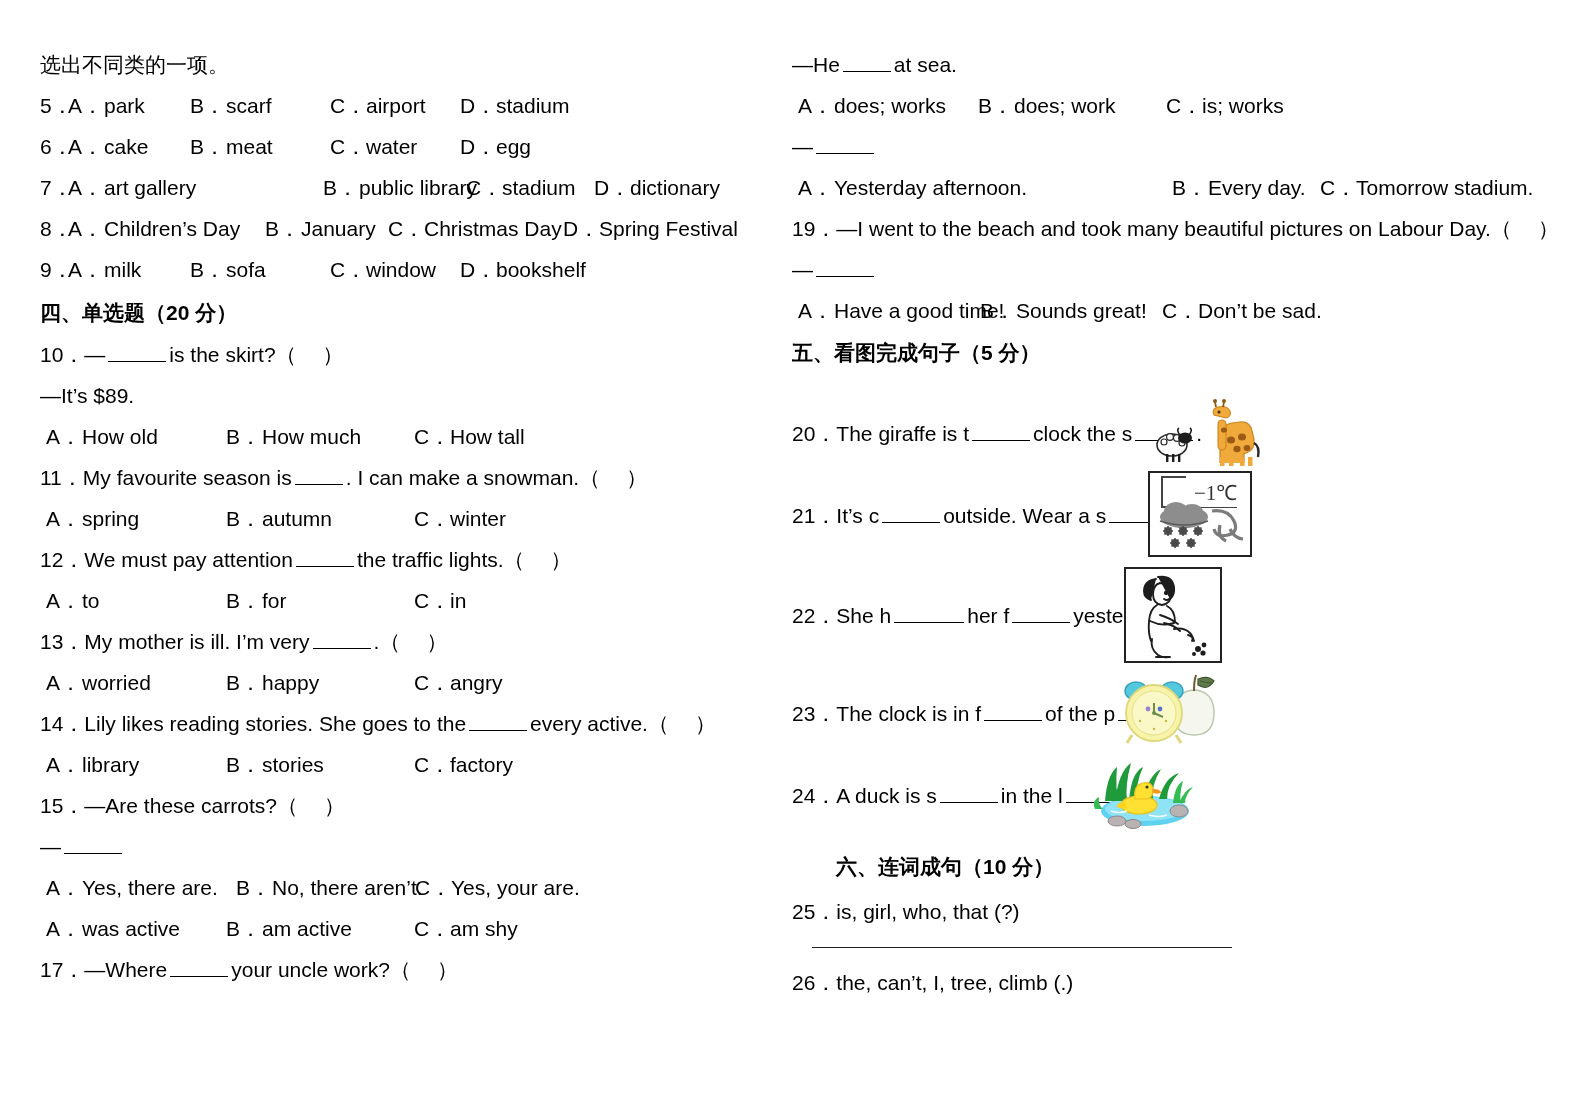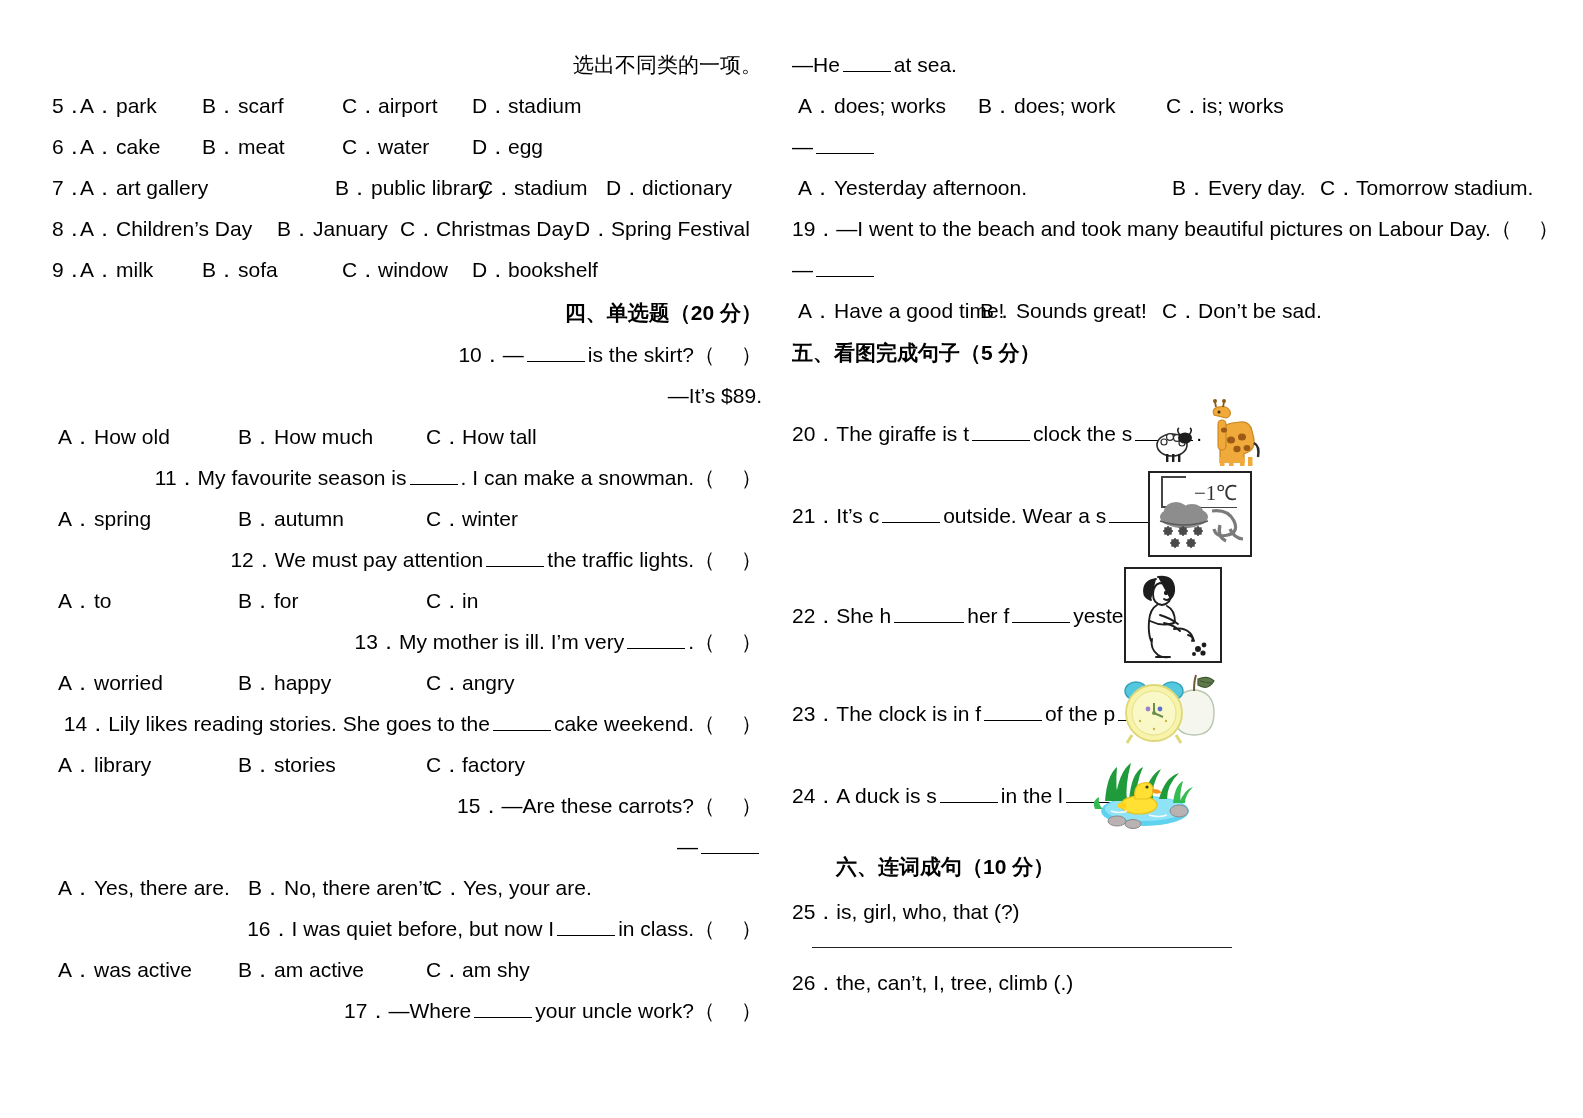--- a/index.html
+++ b/index.html
@@ -16,21 +16,21 @@
   }
   .page {
     position: relative;
     width: 1583px; height: 1118px;
     padding: 0;
   }
   .col {
     position: absolute;
     top: 52px;
   }
-  .col-left  { left: 52px;  width: 710px; text-align: right; }
+  .col-left  { left: 40px;  width: 710px; }
   .col-right { left: 792px; width: 760px; }
 
   
   .line {
     font-size: 21px;
     line-height: 26px;
     margin: 0 0 15px 0;
     white-space: nowrap;
     position: relative;
   }
@@ -180,21 +180,21 @@
       <span class="opt" style="left:28px">A．</span>
       <span class="opt" style="left:64px">milk</span>
       <span class="opt" style="left:150px">B．</span>
       <span class="opt" style="left:186px">sofa</span>
       <span class="opt" style="left:290px">C．</span>
       <span class="opt" style="left:326px">window</span>
       <span class="opt" style="left:420px">D．</span>
       <span class="opt" style="left:456px">bookshelf</span>
     </div>
 
-    <div class="sec-head" style="margin-top:16px;margin-left:24px;">四、单选题（20 分）</div>
+    <div class="sec-head" style="margin-top:16px;">四、单选题（20 分）</div>
 
     <div class="q">
       <span>10．—</span><span class="blank b-md"></span><span>is the skirt?（</span><span class="gap"></span><span>）</span>
     </div>
     <div class="q">—It’s $89.</div>
     <div class="opts">
       <span class="opt" style="left:6px">A．</span>
       <span class="opt" style="left:42px">How old</span>
       <span class="opt" style="left:186px">B．</span>
       <span class="opt" style="left:222px">How much</span>
@@ -232,21 +232,21 @@
     <div class="opts">
       <span class="opt" style="left:6px">A．</span>
       <span class="opt" style="left:42px">worried</span>
       <span class="opt" style="left:186px">B．</span>
       <span class="opt" style="left:222px">happy</span>
       <span class="opt" style="left:374px">C．</span>
       <span class="opt" style="left:410px">angry</span>
     </div>
 
     <div class="q">
-      <span>14．Lily likes reading stories. She goes to the</span><span class="blank b-md"></span><span>cake weekend.（</span><span class="gap"></span><span>）</span>
+      <span>14．Lily likes reading stories. She goes to the</span><span class="blank b-md"></span><span>every active.（</span><span class="gap"></span><span>）</span>
     </div>
     <div class="opts">
       <span class="opt" style="left:6px">A．</span>
       <span class="opt" style="left:42px">library</span>
       <span class="opt" style="left:186px">B．</span>
       <span class="opt" style="left:222px">stories</span>
       <span class="opt" style="left:374px">C．</span>
       <span class="opt" style="left:410px">factory</span>
     </div>
 
@@ -258,23 +258,20 @@
     </div>
     <div class="opts">
       <span class="opt" style="left:6px">A．</span>
       <span class="opt" style="left:42px">Yes, there are.</span>
       <span class="opt" style="left:196px">B．</span>
       <span class="opt" style="left:232px">No, there aren’t.</span>
       <span class="opt" style="left:375px">C．</span>
       <span class="opt" style="left:411px">Yes, your are.</span>
     </div>
 
-    <div class="q">
-      <span>16．I was quiet before, but now I</span><span class="blank b-md"></span><span>in class.（</span><span class="gap"></span><span>）</span>
-    </div>
     <div class="opts">
       <span class="opt" style="left:6px">A．</span>
       <span class="opt" style="left:42px">was active</span>
       <span class="opt" style="left:186px">B．</span>
       <span class="opt" style="left:222px">am active</span>
       <span class="opt" style="left:374px">C．</span>
       <span class="opt" style="left:410px">am shy</span>
     </div>
 
     <div class="q">

